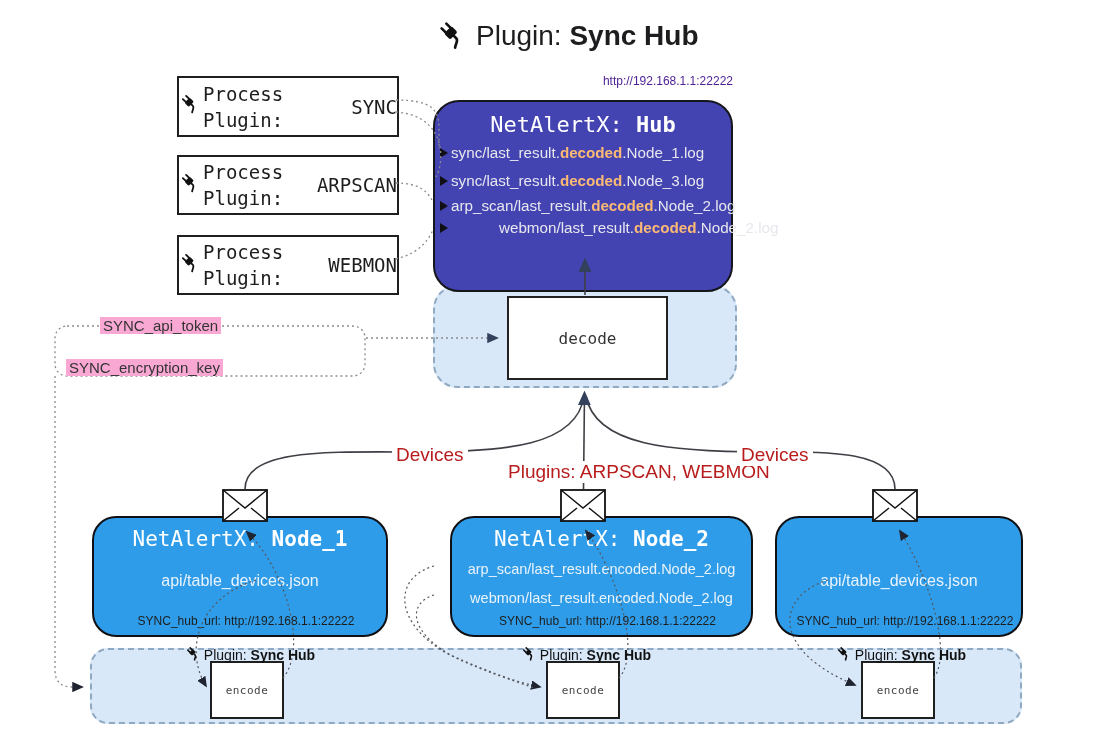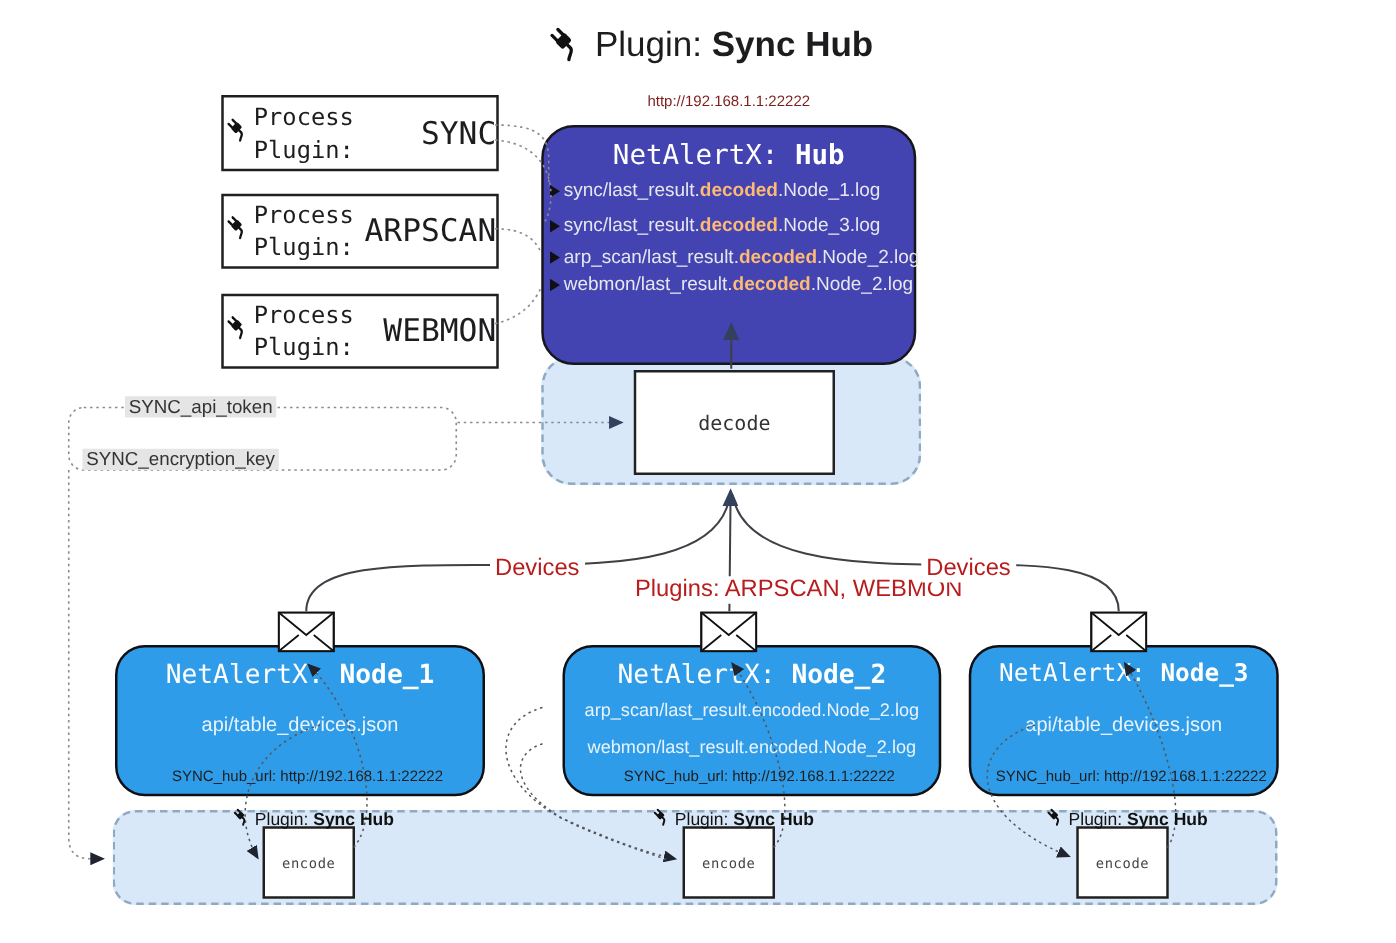--- a/index.html
+++ b/index.html
@@ -8,39 +8,39 @@
   .abs{position:absolute;}
   .mono{font-family:"DejaVu Sans Mono",monospace;}
   
   #header{left:436px;top:14px;width:300px;height:44px;display:flex;align-items:center;gap:8px;z-index:7;}
   #header .ttl{font-size:28px;color:#1d1d1f;white-space:nowrap;}
   #header .ttl b{font-weight:700;}
   
   .pbox{left:177px;width:218px;height:57px;background:#fff;border:2px solid #1f1f1f;z-index:2;
         display:flex;flex-direction:row;align-items:center;justify-content:center;line-height:26px;}
   .pbox .l1{display:flex;align-items:center;gap:2px;font-size:19px;}
-  .pbox .l2{font-size:25px;}
-  
-  #hub-url{left:433px;top:74px;width:300px;text-align:center;font-size:12px;color:#7f1d1d;z-index:2;}
+  .pbox .l2{font-size:19px;}
+  
+  #hub-url{left:433px;top:74px;width:300px;text-align:right;font-size:12px;color:#4c1d95;z-index:2;}
   #hub{left:433px;top:100px;width:300px;height:192px;background:#4343b2;border:2px solid #16161d;
        border-radius:26px;z-index:2;box-sizing:border-box;}
   #hub .hub-title{position:absolute;left:0;right:0;top:10px;text-align:center;color:#fff;font-size:22px;}
   #hub .hub-title b{font-weight:700;}
   .hub-line{position:absolute;left:0;right:0;display:flex;align-items:center;padding-left:5px;
             color:#e7e7ee;font-size:15.2px;white-space:nowrap;}
   .hub-line b{color:#fdba74;font-weight:700;}
   .tri-r{width:0;height:0;border-top:5px solid transparent;border-bottom:5px solid transparent;
          border-left:8px solid #101014;margin-right:3px;flex:0 0 auto;}
   
   .panel{background:#d9e8f9;border:2px dashed #8fa9c2;border-radius:24px;box-sizing:border-box;z-index:1;}
   #decode-panel{left:433px;top:285px;width:304px;height:103px;}
   #decode-box{left:507px;top:296px;width:157px;height:80px;background:#fff;border:2px solid #222;
               z-index:4;display:flex;align-items:center;justify-content:center;font-size:16px;color:#333;}
   
-  .tok{background:#e5e5e5;padding:0 3px;font-size:15px;color:#333;z-index:6;white-space:nowrap;}
+  .tok{background:#f9a8d4;padding:0 3px;font-size:15px;color:#333;z-index:6;white-space:nowrap;}
   
   .edge-lbl{background:#fff;padding:0 4px;font-size:19px;color:#b91c1c;z-index:6;white-space:nowrap;}
   
   .node{background:#2e9ce8;border:2px solid #101014;border-radius:24px;z-index:2;box-sizing:border-box;height:121px;top:516px;}
   .node .n-title{position:absolute;left:0;right:0;top:9px;text-align:center;color:#fff;font-size:21px;white-space:nowrap;}
   .node .n-title b{font-weight:700;}
   .node .n-line{position:absolute;left:0;right:0;text-align:center;color:#eaf3fc;font-size:15.5px;white-space:nowrap;}
   .node .n-url{position:absolute;left:12px;right:0;bottom:7px;text-align:center;color:#1e1e1e;font-size:12px;white-space:nowrap;}
   
   #strip{left:90px;top:648px;width:932px;height:76px;border-radius:18px;}
@@ -162,21 +162,21 @@
         <span><span>sync/last_result.</span><b>decoded</b><span>.Node_1.log</span></span>
       </div>
     <div class="hub-line" style="top:70px;">
         <span class="tri-r"></span>
         <span><span>sync/last_result.</span><b>decoded</b><span>.Node_3.log</span></span>
       </div>
     <div class="hub-line" style="top:95px;">
         <span class="tri-r"></span>
         <span><span>arp_scan/last_result.</span><b>decoded</b><span>.Node_2.log</span></span>
       </div>
-    <div class="hub-line" style="top:117px;">
+    <div class="hub-line" style="top:117px;gap:48px;">
         <span class="tri-r"></span>
         <span><span>webmon/last_result.</span><b>decoded</b><span>.Node_2.log</span></span>
       </div>
   </div>
 
   <div id="decode-panel" class="abs panel"></div>
   <div id="decode-box" class="abs mono">decode</div>
 
   <div class="abs tok" style="left:100px;top:317px;">SYNC_api_token</div>
   <div class="abs tok" style="left:66px;top:359px;">SYNC_encryption_key</div>
@@ -203,21 +203,20 @@
     <div class="n-line" style="top:54px;font-size:16px;">api/table_devices.json</div>
     <div class="n-url">SYNC_hub_url: http://192.168.1.1:22222</div>
   </div>
   <div class="abs node" style="left:432px;width:303px;margin-left:18px;">
     <div class="n-title mono"><span>NetAlertX: </span><b>Node_2</b></div>
     <div class="n-line" style="top:43px;font-size:14.5px;">arp_scan/last_result.encoded.Node_2.log</div>
     <div class="n-line" style="top:72px;font-size:14.5px;">webmon/last_result.encoded.Node_2.log</div>
     <div class="n-url">SYNC_hub_url: http://192.168.1.1:22222</div>
   </div>
   <div class="abs node" style="left:775px;width:248px;">
-    <div class="n-title mono" style="font-size:19.5px;"><span>NetAlertX: </span><b>Node_3</b></div>
     <div class="n-line" style="top:54px;font-size:16px;">api/table_devices.json</div>
     <div class="n-url">SYNC_hub_url: http://192.168.1.1:22222</div>
   </div>
 
   <div id="strip" class="abs panel"></div>
 
   <div class="abs strip-lbl" style="left:185px;">
       <span><svg width="16" height="16" viewBox="0 0 24 24">
           <g transform="rotate(-45 12 12)" stroke="#111" stroke-width="2.4" fill="none" stroke-linecap="round">
             <path d="M9.5,7.5 V3.5"></path>

